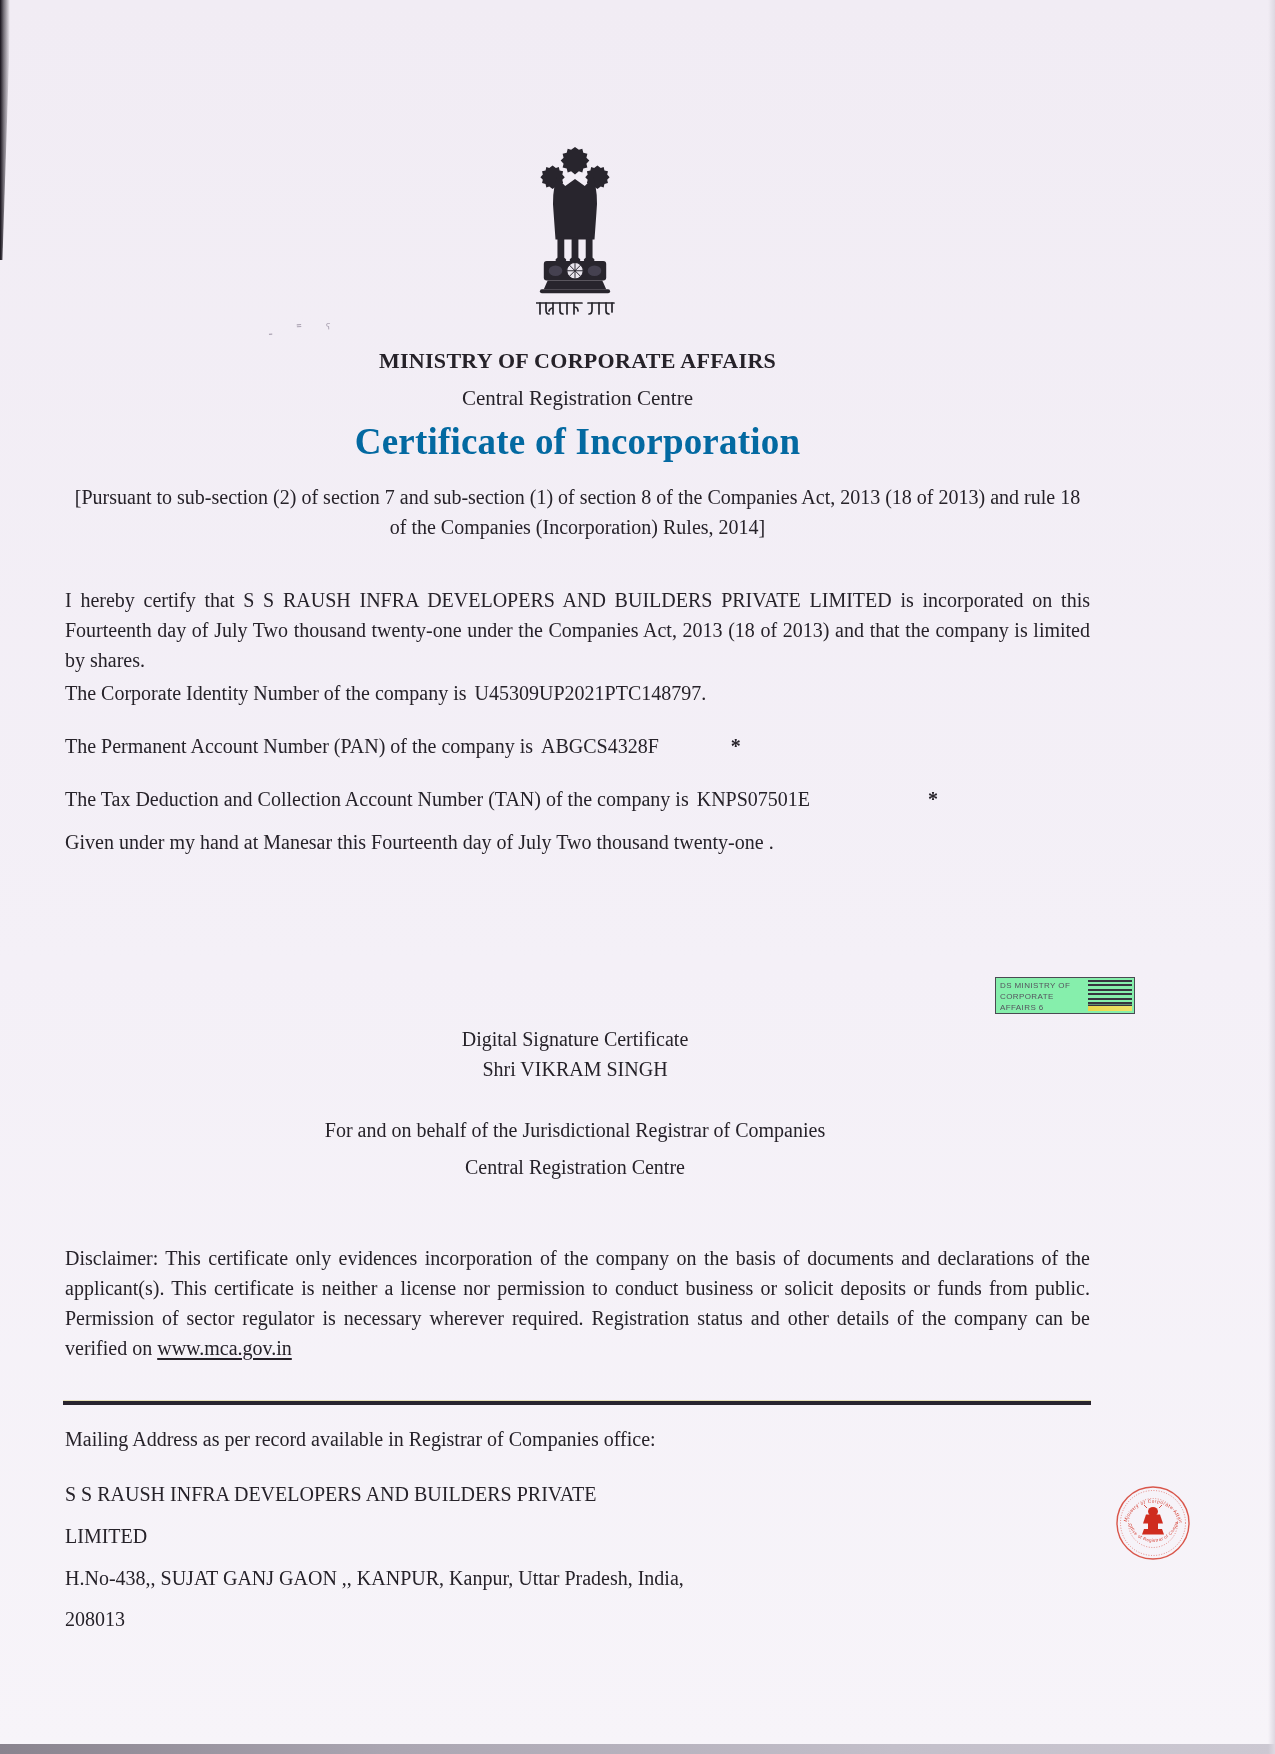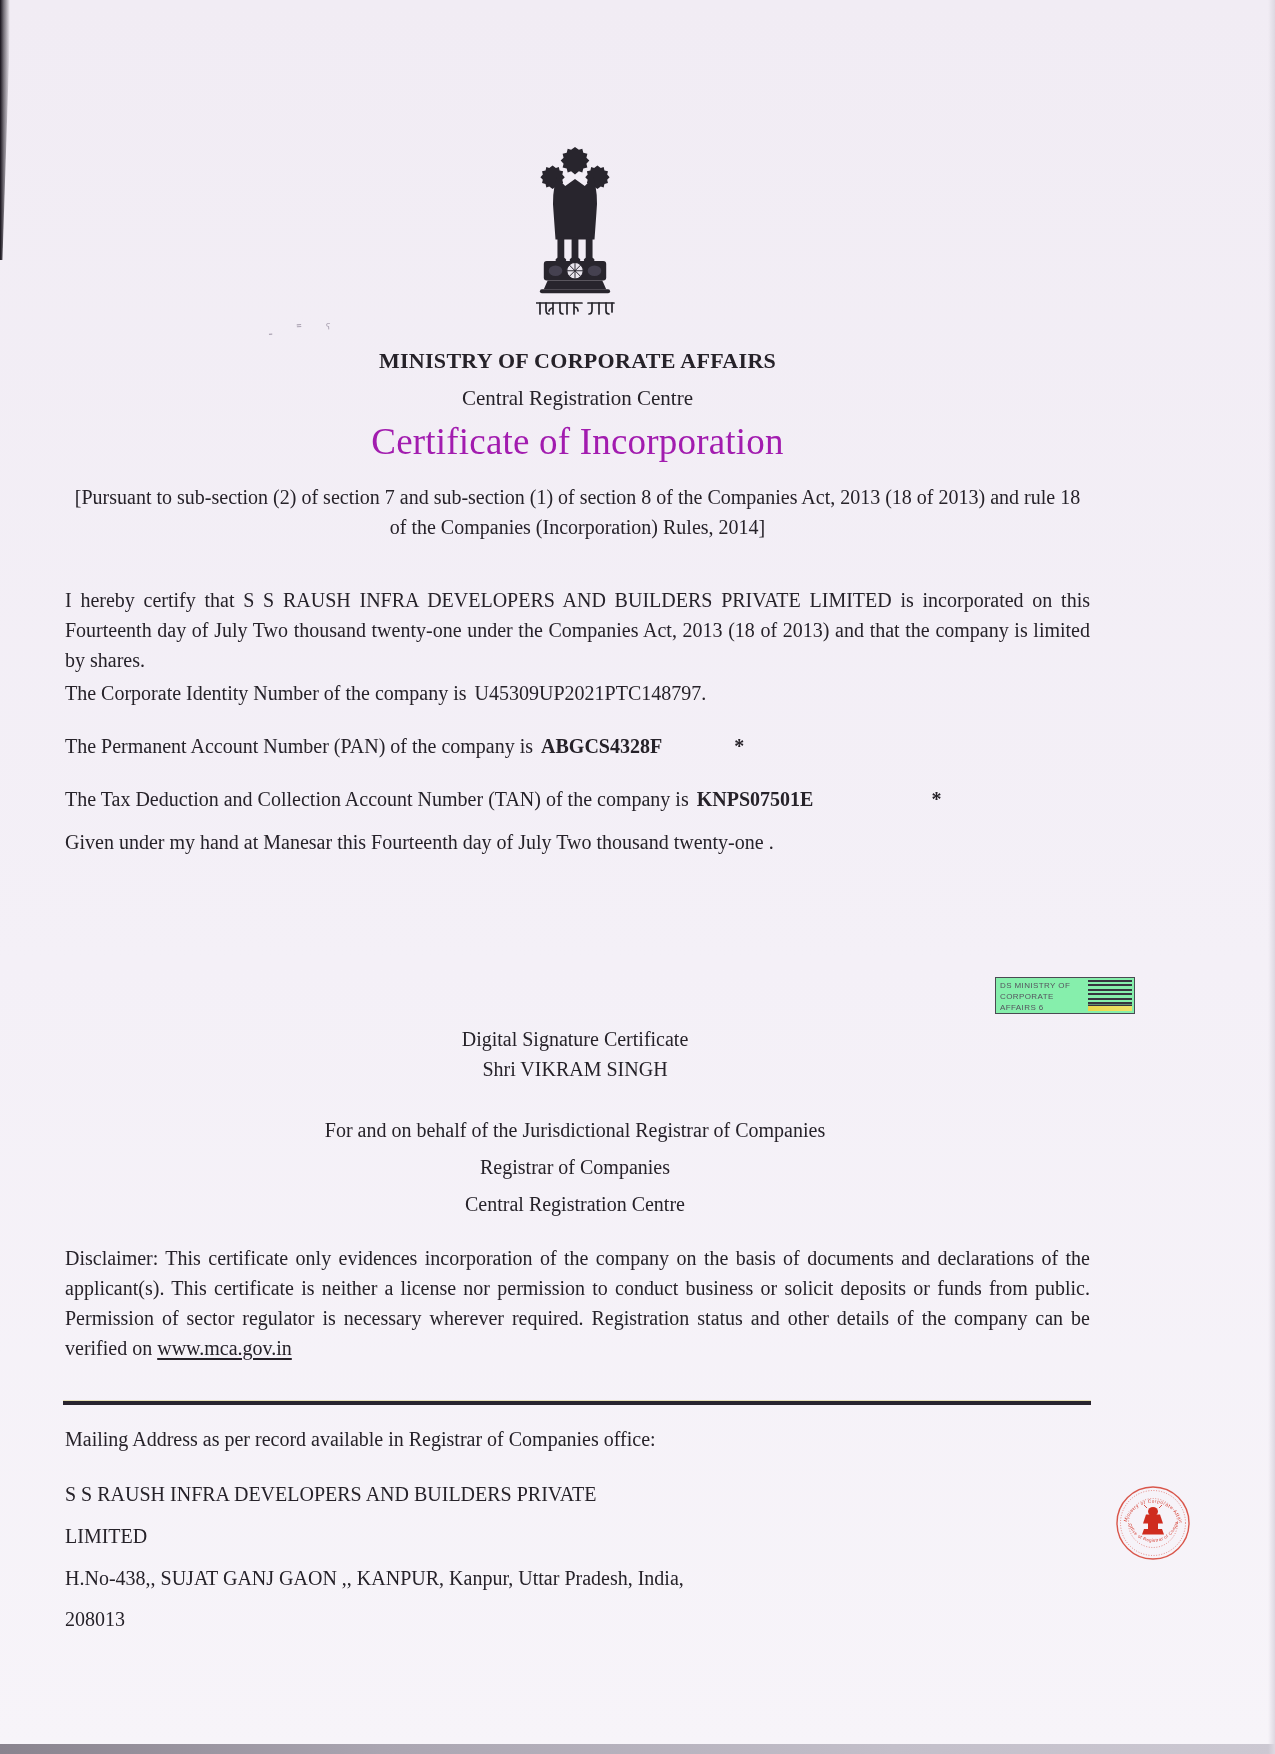--- a/index.html
+++ b/index.html
@@ -21,24 +21,24 @@
   .pencil-marks{position:absolute;left:268px;top:322px;color:rgba(116,106,128,.55);
     font-family:"DejaVu Sans", sans-serif;font-size:15px;letter-spacing:9px;transform:rotate(-4deg);}
 
   .abs{position:absolute;}
   .center{text-align:center;}
   .rightal{text-align:center;}
   .col{left:65px;width:1025px;}
 
   .head-bold{font-weight:bold;font-size:22px;letter-spacing:.3px;}
   .head-reg{font-size:21px;}
-  .doc-title{font-weight:normal;font-size:37px;letter-spacing:.2px;color:#a21caf;}
+  .doc-title{font-weight:bold;font-size:37px;letter-spacing:.2px;color:#0369a1;}
   .bodytext{font-size:20px;line-height:30px;}
   .just{text-align:justify;}
-  .bold{font-weight:bold;}
+  .bold{font-weight:normal;}
   .value-gap{margin-left:8px;}
   .star{margin-left:72px;font-weight:bold;}
   .star-wide{margin-left:118px;font-weight:bold;}
   .mail-line{font-size:20px;}
   .link{text-decoration:underline;text-underline-offset:3px;}
 
   .rule{left:63px;width:1028px;height:4px;background:#28242e;
     box-shadow:0 -1px 0 rgba(200,190,60,.35);}
 
   
@@ -147,21 +147,20 @@
     <div class="stamp-right"></div>
   </div>
 
   <div class="abs bodytext rightal" style="left:65px;width:1020px;top:1024px;line-height:30px">
     <div>Digital Signature Certificate</div>
     <div>Shri VIKRAM SINGH</div>
   </div>
 
   <div class="abs bodytext rightal" style="left:65px;width:1020px;top:1112px;line-height:37px">
     <div>For and on behalf of the Jurisdictional Registrar of Companies</div>
-    <div>Registrar of Companies</div>
     <div>Central Registration Centre</div>
   </div>
 
   <div class="abs col bodytext just" style="top:1243px">
     <span>Disclaimer: This certificate only evidences incorporation of the company on the basis of documents and declarations of the applicant(s). This certificate is neither a license nor permission to conduct business or solicit deposits or funds from public. Permission of sector regulator is necessary wherever required. Registration status and other details of the company can be verified on </span><span class="link">www.mca.gov.in</span>
   </div>
 
   <div class="abs rule" style="top:1401px"></div>
 
   <div class="abs col mail-line" style="top:1428px">Mailing Address as per record available in Registrar of Companies office:</div>

